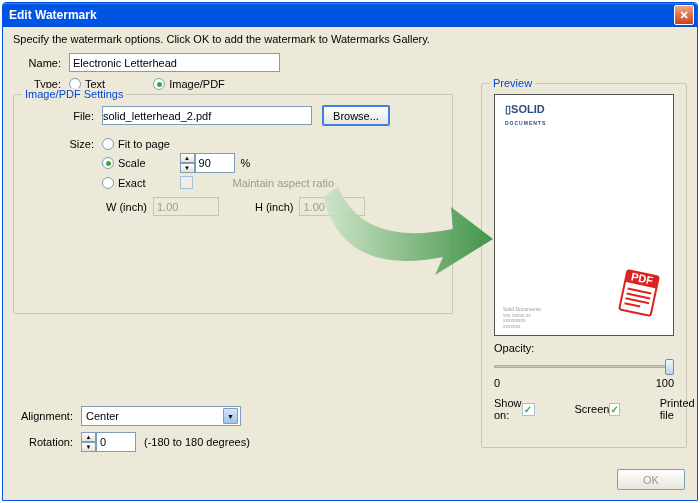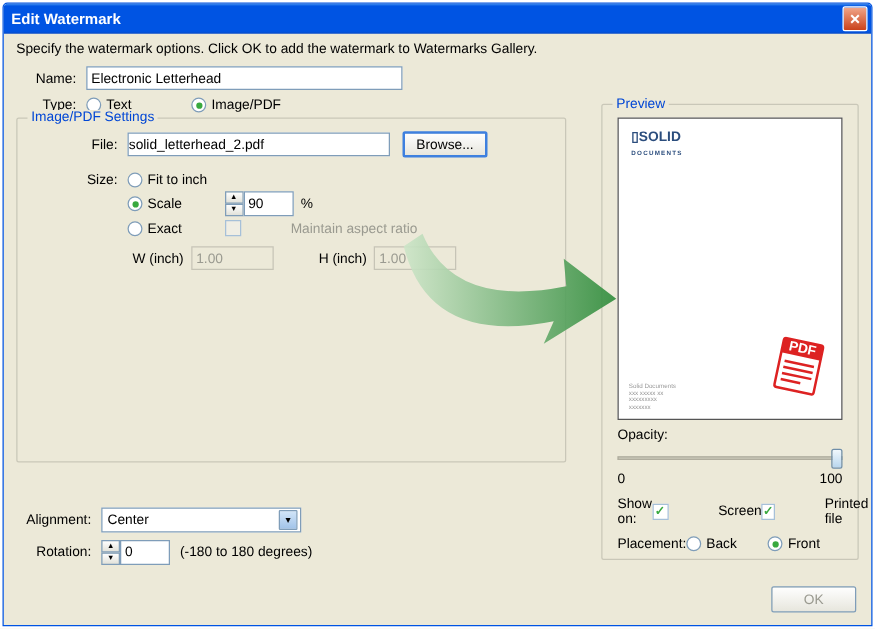--- a/index.html
+++ b/index.html
@@ -6,21 +6,21 @@
 body { margin: 0; padding: 2px; background: #fff; }
 .window { width: 696px; height: 499px; border: 1px solid #0054e3; border-radius: 4px 4px 0 0; background: #ece9d8; position: relative; overflow: hidden; }
 .titlebar { height: 24px; background: linear-gradient(to bottom, #3c8cf0 0%, #0054e3 8%, #0054e3 92%, #084bc6 100%); display: flex; align-items: center; padding: 0 3px 0 6px; border-radius: 3px 3px 0 0; }
 .titlebar .title { color: #fff; font-weight: bold; font-size: 12px; flex: 1; }
 .close-btn { width: 20px; height: 20px; background: linear-gradient(to bottom, #f1a689, #c9421c); border: 1px solid #fff; border-radius: 2px; color: #fff; display: flex; align-items: center; justify-content: center; font-weight: bold; cursor: pointer; font-size: 12px; }
 .body { padding: 6px 10px; position: relative; height: calc(100% - 24px); }
 .desc { margin-bottom: 8px; }
 .row { display: flex; align-items: center; margin-bottom: 6px; }
 .lbl { width: 48px; text-align: right; margin-right: 8px; }
 .lbl2 { width: 68px; text-align: right; margin-right: 8px; }
-input[type=text].name-input { width: 253px; height: 19px; border: 1px solid #7f9db9; padding: 1px 3px; background: #fff; }
+input[type=text].name-input { width: 211px; height: 19px; border: 1px solid #7f9db9; padding: 1px 3px; background: #fff; }
 .radio-wrap { display: inline-flex; align-items: center; margin-right: 18px; cursor: pointer; }
 .radio { width: 12px; height: 12px; border: 1px solid #7f9db9; border-radius: 50%; margin-right: 4px; display: inline-flex; align-items: center; justify-content: center; background: #fff; }
 .radio.checked::after { content: ""; width: 5px; height: 5px; background: #39a93f; border-radius: 50%; }
 .fieldset { border: 1px solid #c9c7b8; border-radius: 2px; position: relative; padding: 10px 12px 4px; margin-top: 2px; }
 .fieldset .legend { position: absolute; top: -7px; left: 8px; background: #ece9d8; padding: 0 3px; color: #0046d5; }
 .file-row { display: flex; align-items: center; margin-bottom: 12px; }
 .file-input { width: 210px; height: 19px; border: 1px solid #7f9db9; padding: 1px 0; }
 .btn { height: 21px; border: 1px solid #7f9db9; background: linear-gradient(#fefefe, #e7e6dd); border-radius: 2px; padding: 0 10px; cursor: pointer; min-width: 68px; text-align: center; }
 .btn.focus { border: 2px solid #3e80df; padding: 0 9px; }
 .page-input { width: 52px; height: 19px; border: 1px solid #7f9db9; padding: 1px 3px; }
@@ -78,37 +78,37 @@
       <span class="radio-wrap">
         <span class="radio"></span>
         <span>Text</span>
       </span>
       <span class="radio-wrap" style="margin-left:30px">
         <span class="radio checked"></span>
         <span>Image/PDF</span>
       </span>
     </div>
 
-    <div class="fieldset" style="width:440px; height:276px">
+    <div class="fieldset" style="width:440px; height:220px">
       <span class="legend">Image/PDF Settings</span>
 
       <div class="file-row">
         <span class="lbl2">File:</span>
         <input type="text" class="file-input" value="solid_letterhead_2.pdf" style="">
         <span style="width:10px"></span>
         <button class="btn focus">Browse...</button>
       </div>
 
 
       <div class="size-block">
         <div class="row" style="margin-bottom:3px">
           <span class="lbl2">Size:</span>
           <span class="radio-wrap">
             <span class="radio"></span>
-            <span>Fit to inch</span>
+            <span>Fit to page</span>
           </span>
         </div>
         <div class="row" style="margin-left:76px; margin-bottom:3px">
           <span class="radio-wrap" style="margin-right:10px">
             <span class="radio checked"></span>
             <span>Scale</span>
           </span>
           <span style="width:24px"></span>
           <span class="spinner-wrap">
             <span class="spin-btns">
@@ -197,32 +197,20 @@
         <span class="check-wrap">
           <span class="checkbox">✓</span>
           <span>Screen</span>
         </span>
         <span style="width:10px"></span>
         <span class="check-wrap">
           <span class="checkbox">✓</span>
           <span>Printed file</span>
         </span>
       </div>
-      <div class="pr-row">
-        <span class="plbl">Placement:</span>
-        <span class="radio-wrap">
-          <span class="radio"></span>
-          <span>Back</span>
-        </span>
-        <span style="width:10px"></span>
-        <span class="radio-wrap">
-          <span class="radio checked"></span>
-          <span>Front</span>
-        </span>
-      </div>
     </div>
 
     <div class="btn-row">
       <button class="btn disabled">OK</button>
     </div>
 
     <svg class="arrow-svg" viewBox="0 0 200 130">
       <defs>
         <linearGradient id="ag" x1="0%" y1="0%" x2="100%" y2="0%">
           <stop offset="0%" stop-color="#cde5c8"></stop>

